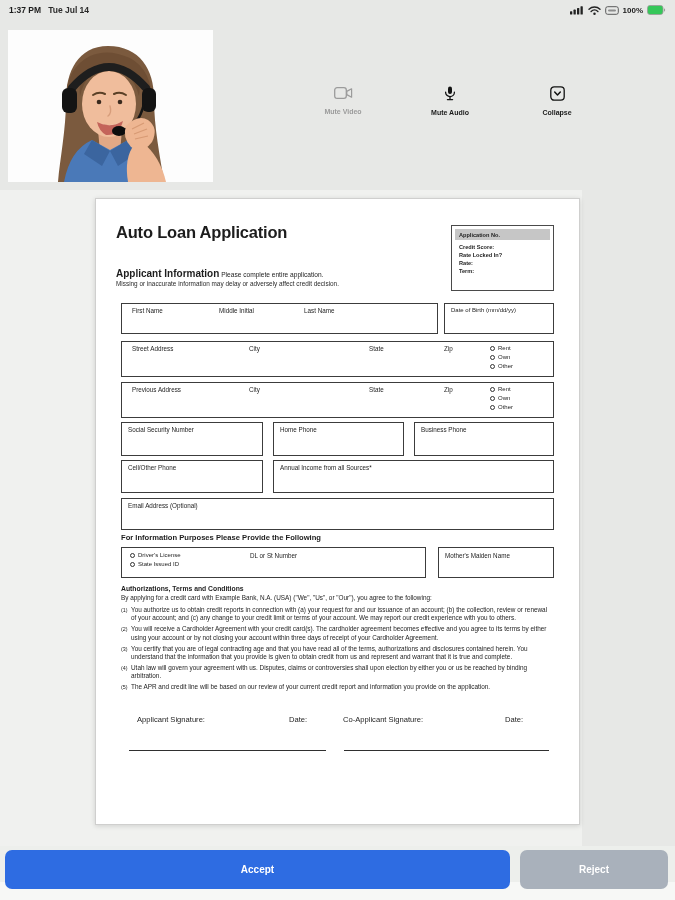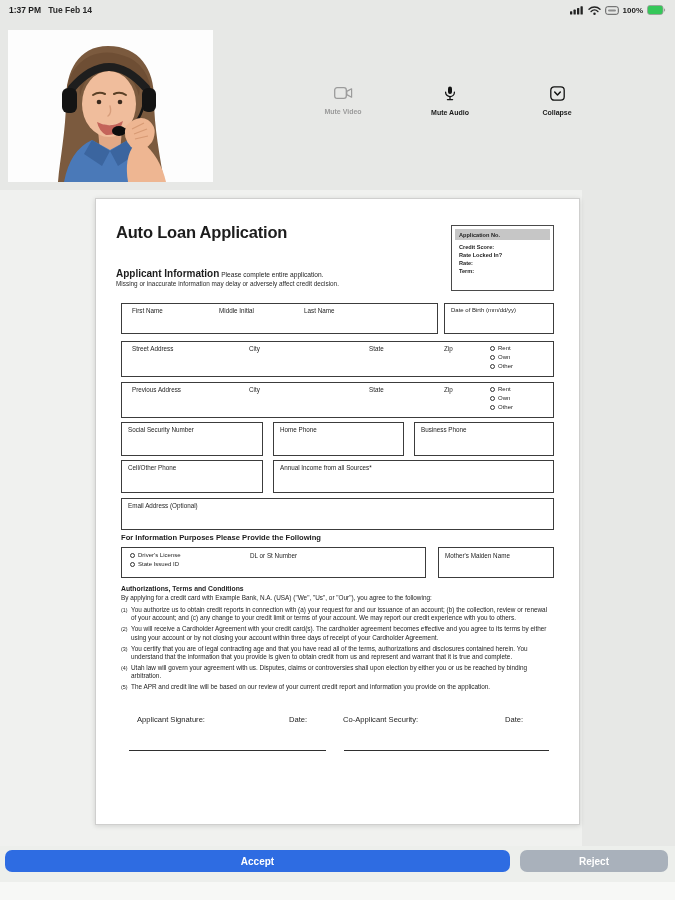--- a/index.html
+++ b/index.html
@@ -63,34 +63,34 @@
   .terms-intro { position:absolute; left:25px; top:395px; font-size:6.4px; }
   .terms-list { position:absolute; left:25px; top:407px; width:433px; }
   .term-item { display:flex; margin-bottom:2.4px; }
   .term-item .mk { flex:0 0 10px; font-size:5.4px; padding-top:1px; }
   .term-item .tx { font-size:6.4px; line-height:1.32; }
   .sig-label { position:absolute; top:516px; font-size:7.6px; }
   .sig-line { position:absolute; top:551px; border-top:1px solid #2f2f2f; height:0; }
   
   .bottom-area { position:absolute; top:846px; left:0; width:675px; height:54px; background:#edefec; }
   .bottom-strip { position:absolute; top:36px; left:0; width:675px; height:18px; background:#f7f8f6; }
-  .btn { position:absolute; top:4px; height:22px; border:none; border-radius:7px;
+  .btn { position:absolute; top:4px; height:39px; border:none; border-radius:7px;
          font-family:"Liberation Sans",sans-serif; font-size:10px; font-weight:700; color:#fff; cursor:pointer; }
   .btn-accept { left:5px; width:505px; }
   .btn-reject { left:520px; width:148px; }
 </style>
 </head>
 <body>
 
 <div class="screen">
 
   <div class="status-bar">
     <div class="sb-left">
       <span class="sb-time">1:37 PM</span>
-      <span class="sb-date">Tue Feb 14</span>
+      <span class="sb-date">Tue Jul 14</span>
     </div>
     <div class="sb-right">
       <span>
         <svg width="14" height="10" viewBox="0 0 14 10">
           <rect x="0" y="6.2" width="2.3" height="3.3" rx="0.6" fill="#222"></rect>
           <rect x="3.5" y="4.6" width="2.3" height="4.9" rx="0.6" fill="#222"></rect>
           <rect x="7" y="3" width="2.3" height="6.5" rx="0.6" fill="#222"></rect>
           <rect x="10.5" y="1.2" width="2.3" height="8.3" rx="0.6" fill="#222"></rect>
         </svg>
       </span>
@@ -322,21 +322,21 @@
           <span class="tx">Utah law will govern your agreement with us. Disputes, claims or controversies shall upon election by either you or us be reached by binding arbitration.</span>
         </div>
         <div class="term-item">
           <span class="mk">(5)</span>
           <span class="tx">The APR and credit line will be based on our review of your current credit report and information you provide on the application.</span>
         </div>
       </div>
 
       <span class="sig-label" style="left:33px;margin-left:8px;">Applicant Signature:</span>
       <span class="sig-label" style="left:193px;">Date:</span>
-      <span class="sig-label" style="left:247px;">Co-Applicant Security:</span>
+      <span class="sig-label" style="left:247px;">Co-Applicant Signature:</span>
       <span class="sig-label" style="left:409px;">Date:</span>
       <div class="sig-line" style="left:33px; width:197px;"></div>
       <div class="sig-line" style="left:248px; width:205px;"></div>
 
     </div>
   </div>
 
   <div class="bottom-area">
     <div class="bottom-strip"></div>
     <button class="btn btn-accept" style="background:#2e6ce2;">Accept</button>

